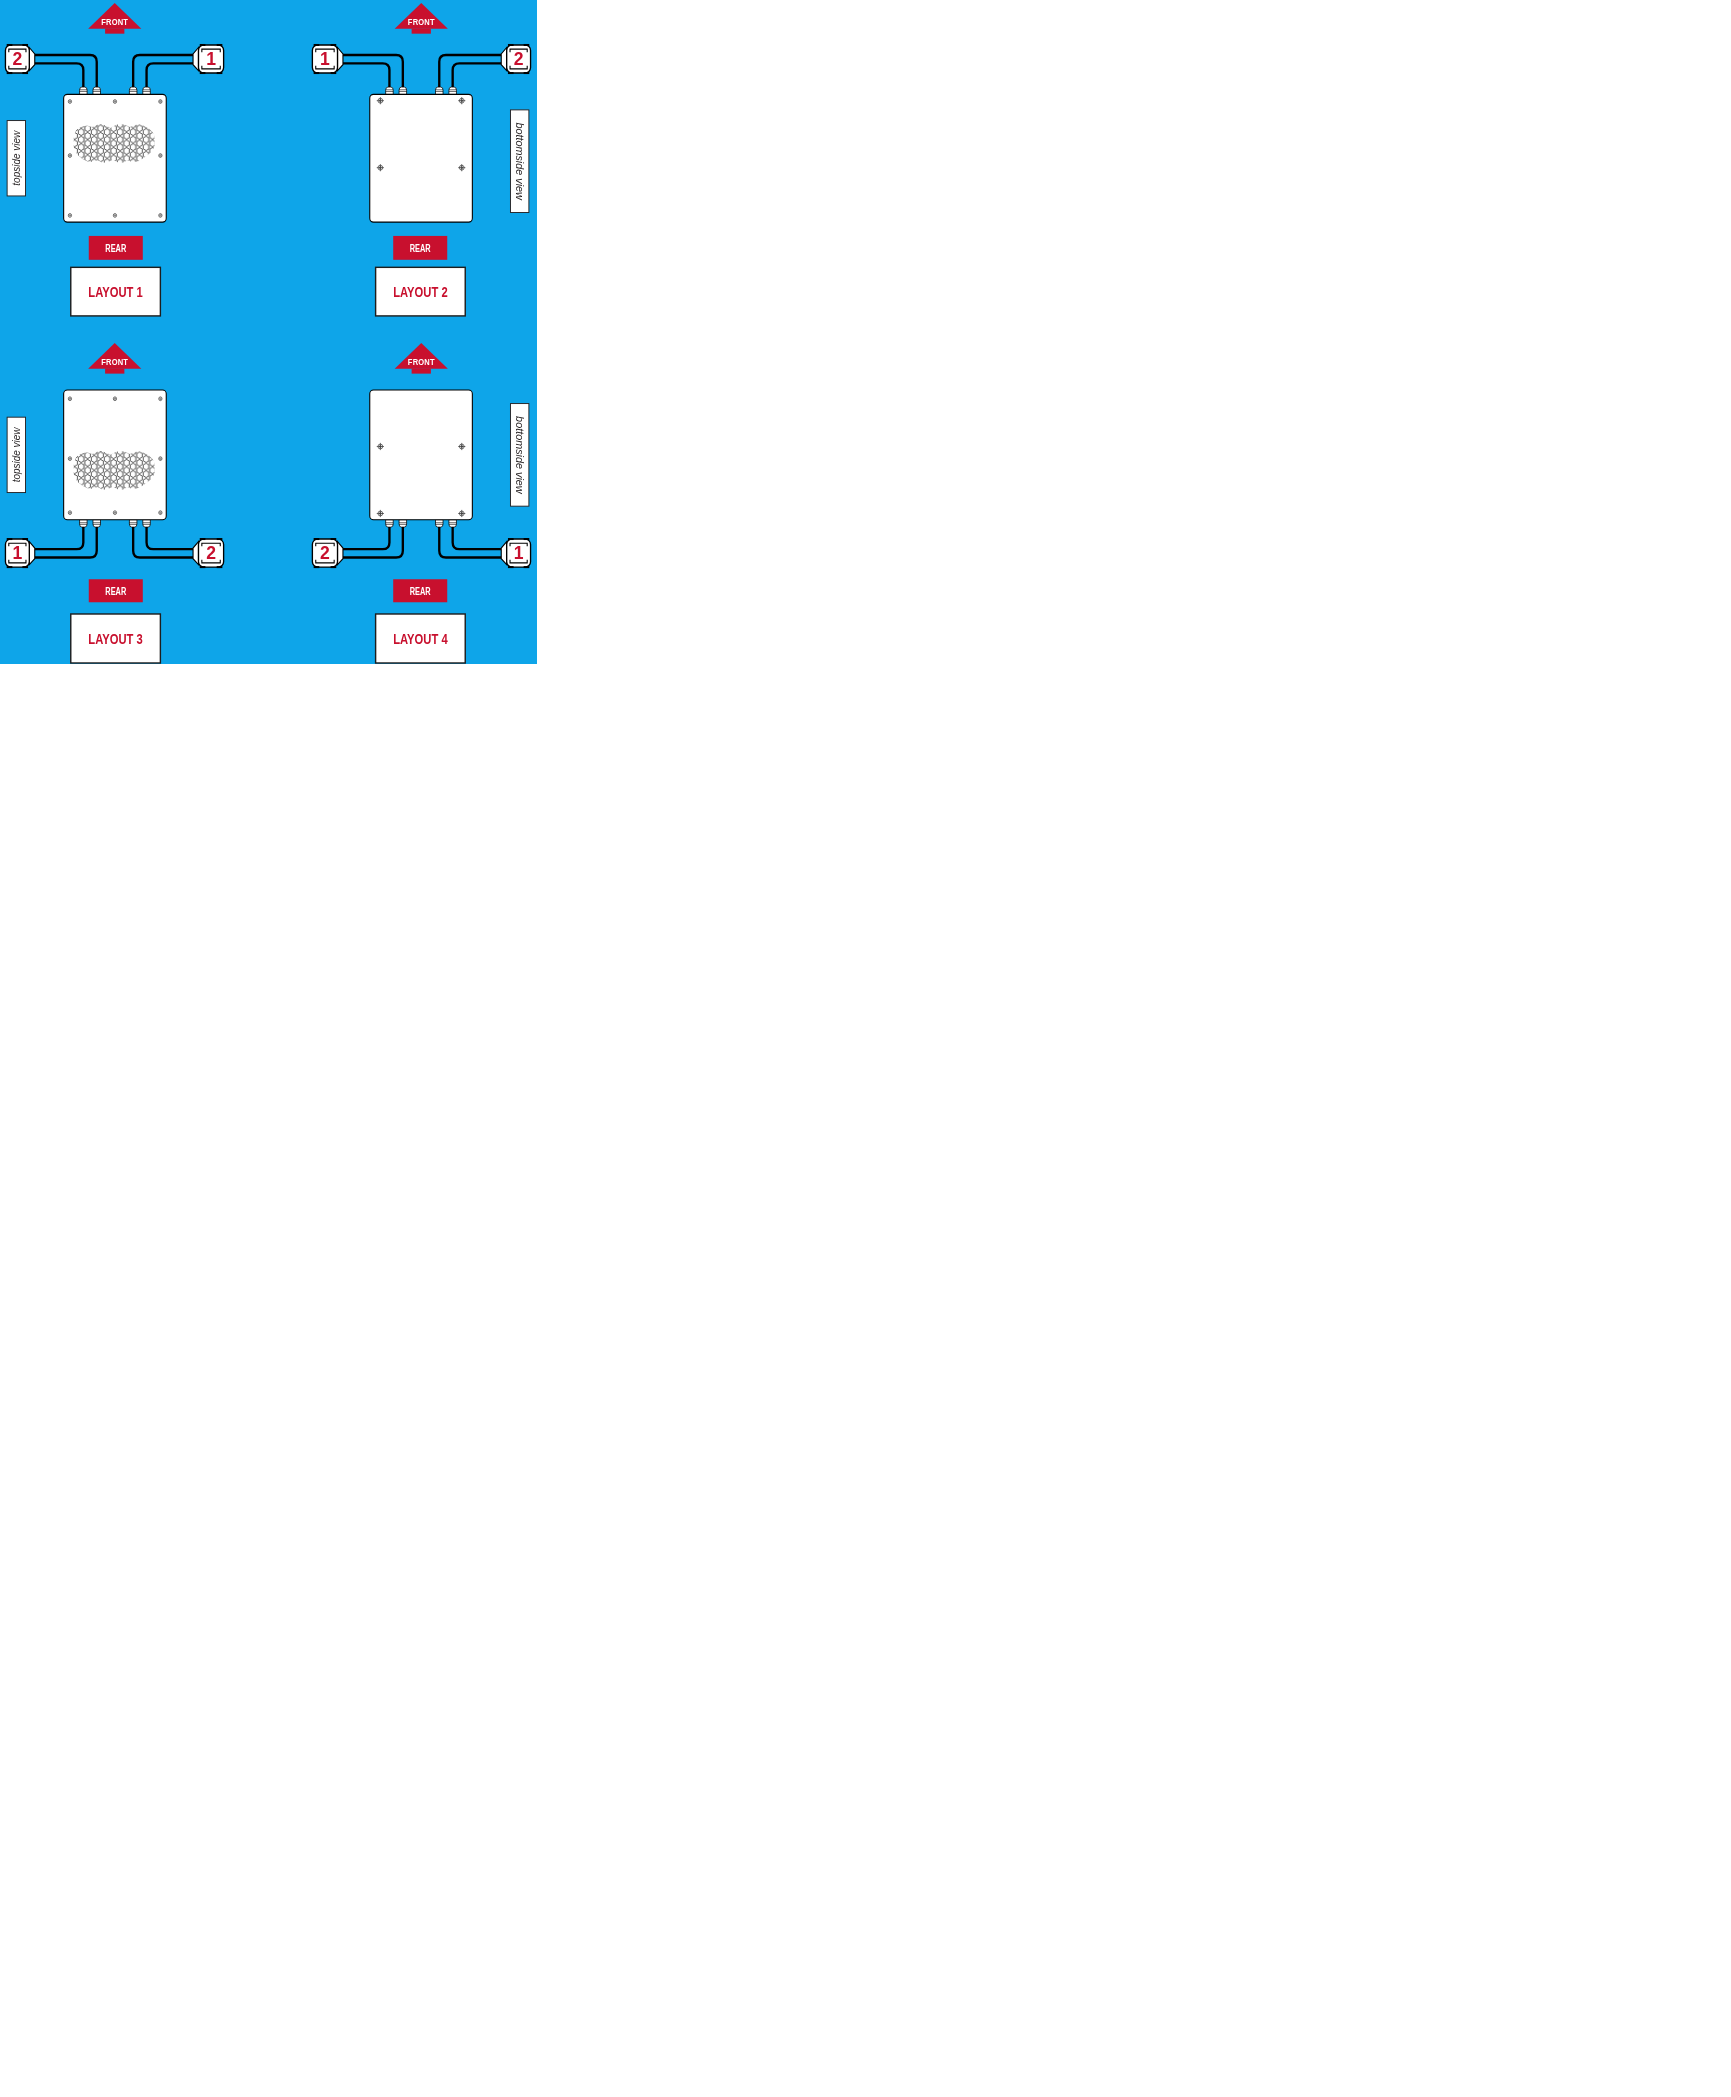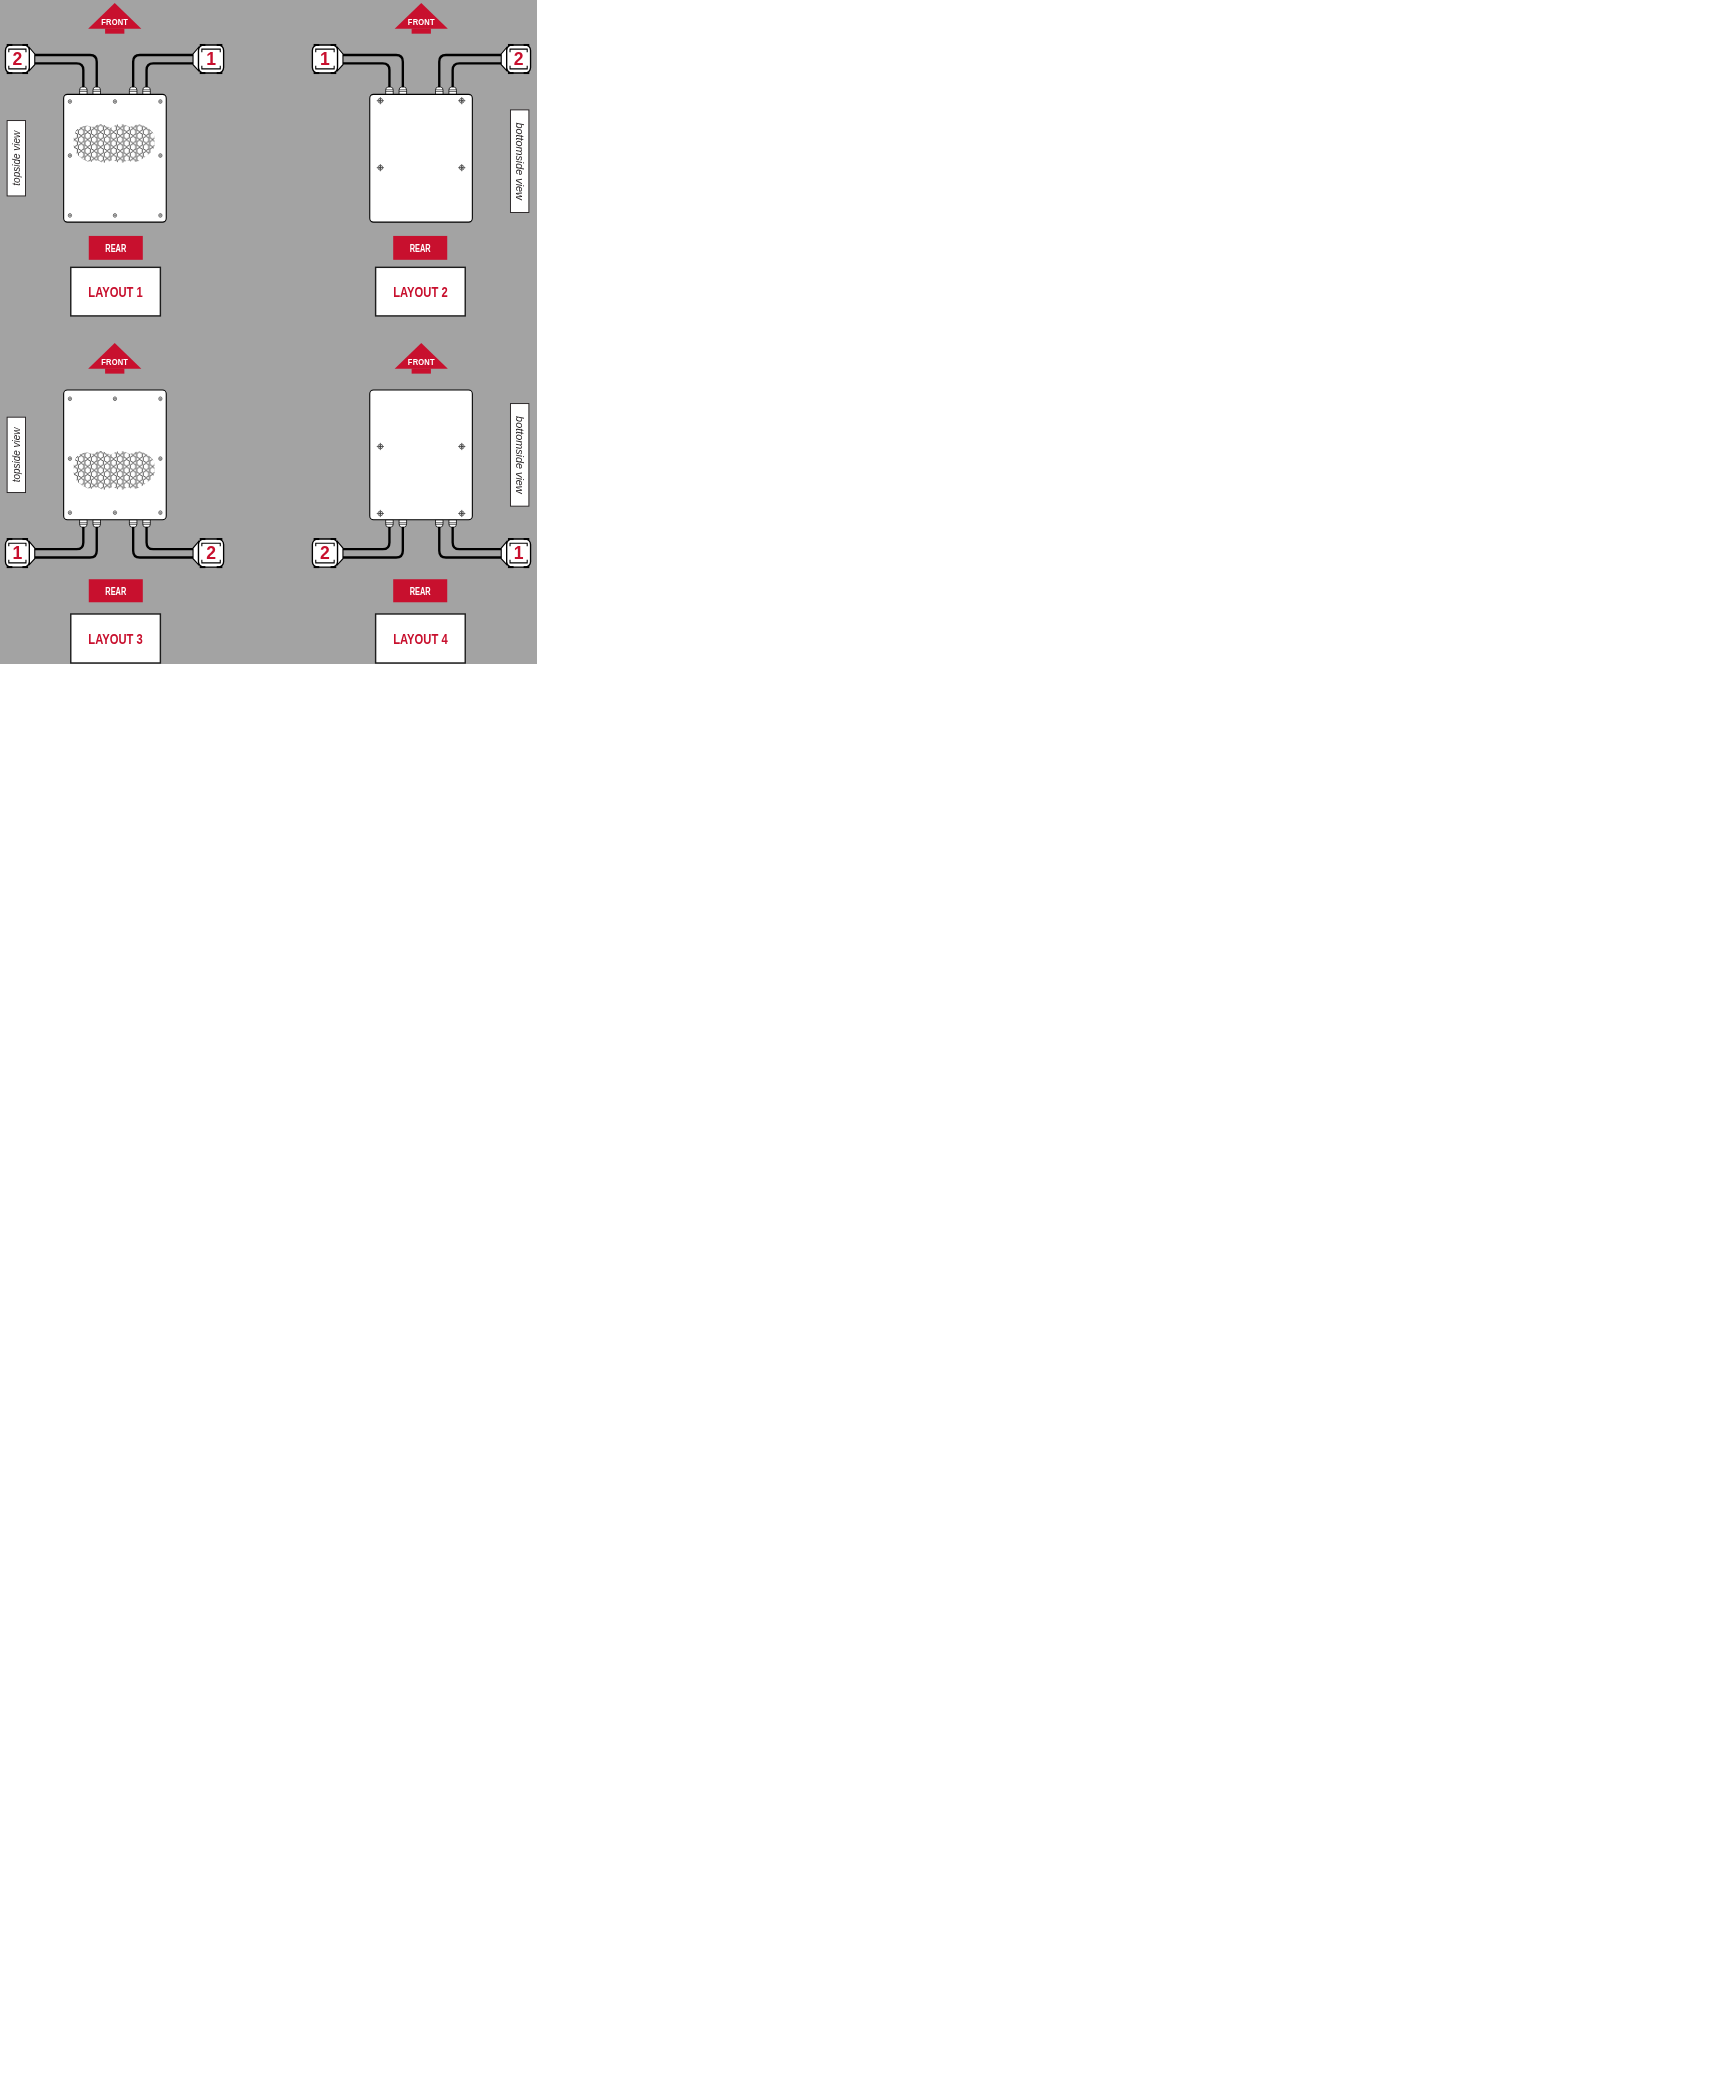--- a/index.html
+++ b/index.html
@@ -1,16 +1,16 @@
 <!DOCTYPE html>
 <html style="--accent: #C8102E; --ink: #000000; --label-ink: #231F20;font-size:6.7px"><head>
 <meta charset="utf-8">
 <style>
   html,body{margin:0;padding:0;background:#fff;}
-  .page{position:relative;width:537px;height:664px;background:#a3a3a3;overflow:hidden;
+  .page{position:relative;width:537px;height:664px;background:#0ea5e9;overflow:hidden;
         font-family:"Liberation Sans",sans-serif;}
   .quad{position:absolute;width:268px;height:332px;}
   #q1{left:0;top:0;} #q2{left:268px;top:0;} #q3{left:0;top:332px;} #q4{left:268px;top:332px;}
   svg.diagram{display:block;width:268px;height:332px;}
   text{text-anchor:middle;dominant-baseline:central;}
   .front-txt{fill:#ffffff;font-weight:700;font-size:22px;letter-spacing:.5px;}
   .num{fill:var(--accent);font-weight:700;font-size:42px;}
   .view-txt{fill:var(--label-ink);font-style:italic;font-weight:400;font-size:27px;}
   .rear-txt{fill:#ffffff;font-weight:700;font-size:27px;}
   .title-txt{fill:var(--accent);font-weight:700;font-size:36px;}

